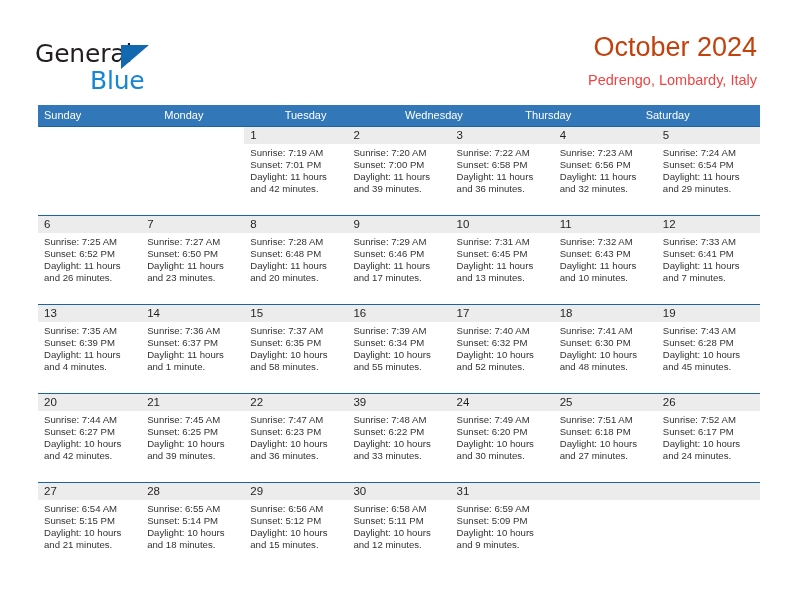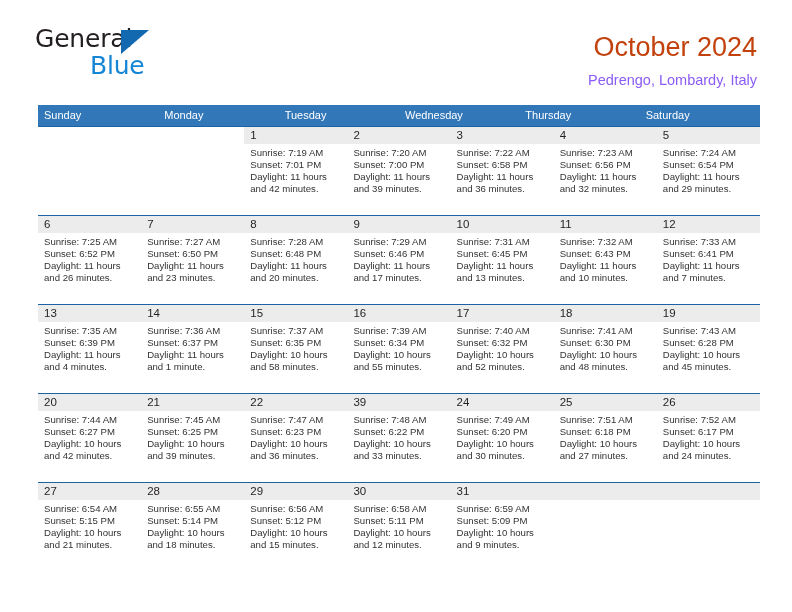--- a/index.html
+++ b/index.html
@@ -25,21 +25,21 @@
   .header {
     position: absolute;
     left: 0;
     top: 0;
     width: 792px;
     height: 100px;
   }
   .logo {
     position: absolute;
     left: 35px;
-    top: 25px;
+    top: 40px;
     width: 200px;
     height: 56px;
   }
   .logo-general {
     position: absolute;
     left: 0;
     top: 0;
     font-size: 25px;
     letter-spacing: -0.2px;
     color: #231f20;
@@ -77,21 +77,21 @@
     font-size: 27px;
     color: #c2410c;
     line-height: 34px;
     font-weight: 400;
     white-space: nowrap;
     text-align: right;
   }
   .cal-subtitle {
     margin-top: 7px;
     font-size: 14.5px;
-    color: #8b5cf6;
+    color: #ef4444;
     line-height: 18px;
     font-weight: 400;
     white-space: nowrap;
   }
 
   
   .calendar {
     position: absolute;
     left: 38px;
     top: 105px;

